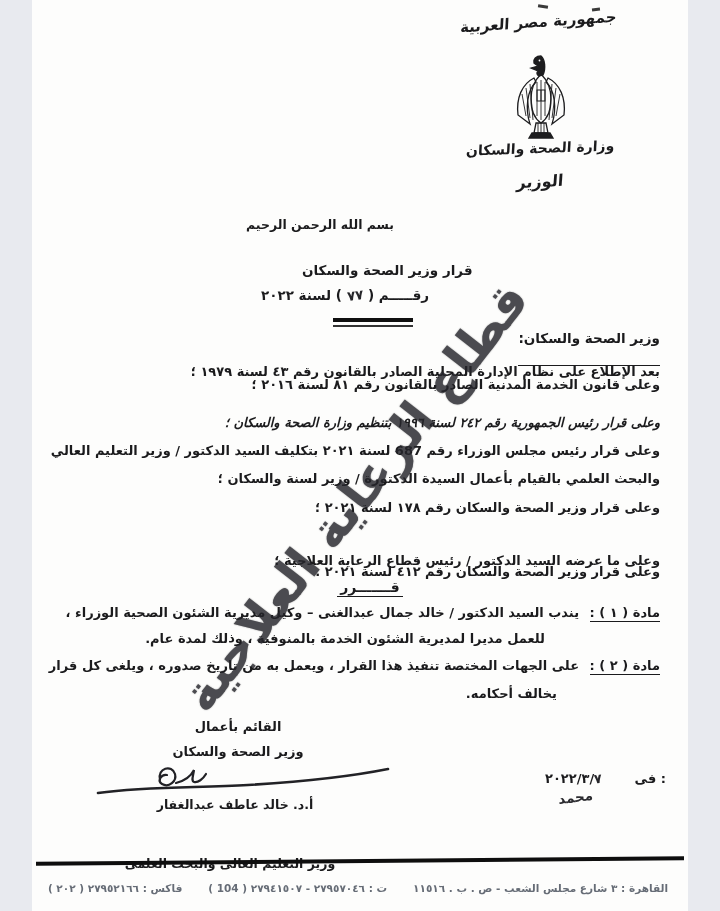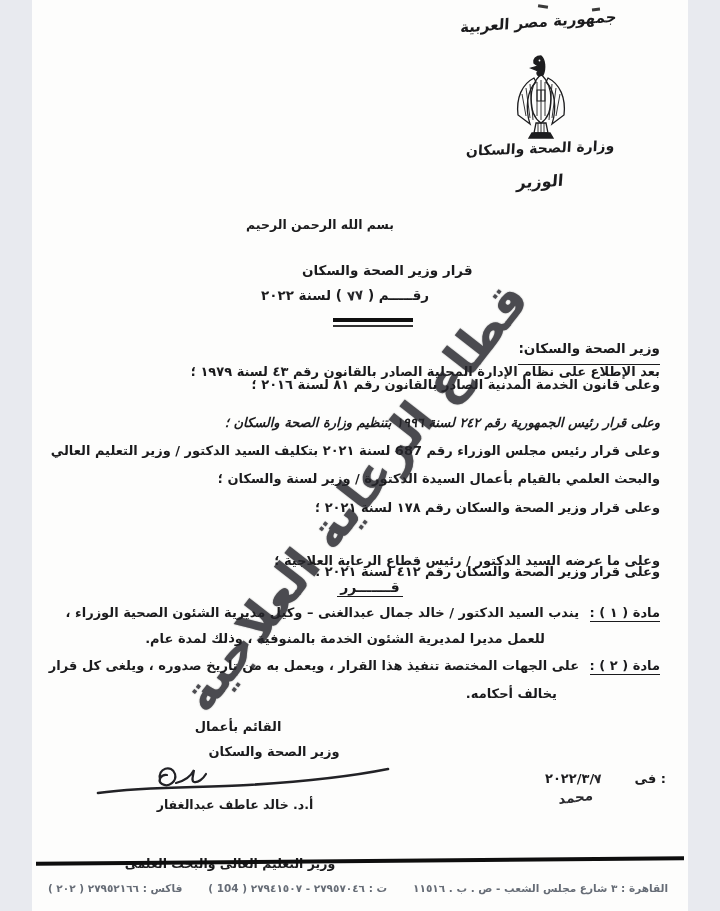--- a/index.html
+++ b/index.html
@@ -25,38 +25,38 @@
   .minister{top:172px;left:472px;width:72px;font-size:16px;transform:rotate(-3deg) skewX(-7deg);}
 
   
   .basmala{top:217px;left:214px;width:128px;font-size:12.5px;}
   .decree-title{top:262px;left:270px;width:154px;font-size:13.5px;}
   .decree-number{top:287px;left:226px;width:174px;font-size:13.5px;direction:rtl;}
   .divider{position:absolute;top:318px;left:301px;width:80px;height:3px;
     border-top:4px solid #101010;border-bottom:2px solid #333;}
 
   
-  .salutation{top:340px;right:28px;font-size:13.5px;border-bottom:1.6px solid #1b1b1d;padding-bottom:8px;text-align:right;}
+  .salutation{top:330px;right:28px;font-size:13.5px;border-bottom:1.6px solid #1b1b1d;padding-bottom:19px;text-align:right;}
   .pl{right:28px;font-size:13px;}
   .pl1{top:364px;} .pl2{top:377px;margin-left:29px;} .pl3{top:415px;font-style:italic;} .pl4{top:443px;}
   .pl5{top:471px;} .pl6{top:500px;} .pl7{top:540px;margin-top:24px;} .pl8{top:553px;}
 
   .decided{top:579px;left:288px;width:100px;font-size:14px;}
   .decided span{border-bottom:1.6px solid #1b1b1d;padding:0 3px 1px;}
 
   .art{font-size:13px;}
   .alabel{border-bottom:1.5px solid #1b1b1d;padding-bottom:1px;margin-left:6px;}
   .a1l1{top:605px;right:28px;}
   .a1l2{top:631px;right:143px;}
   .a2l1{top:658px;right:28px;}
   .a2l2{top:686px;right:131px;}
 
   
   .acting1{top:719px;left:150px;width:112px;font-size:13px;}
-  .acting2{top:744px;left:138px;width:136px;font-size:13px;margin-left:36px;}
+  .acting2{top:744px;left:138px;width:136px;font-size:13px;}
   .signature{position:absolute;top:756px;left:56px;width:310px;height:48px;}
   .signer{top:797px;left:114px;width:178px;font-size:12.5px;}
   .signer2{top:856px;left:78px;width:240px;font-size:12.5px;}
 
   
   .date{top:771px;right:22px;font-size:13px;direction:ltr;}
   .date .lbl{margin-left:28px;}
   .hand{display:inline-block;transform:rotate(-7deg);color:#26262a;}
   .scribble{top:789px;right:95px;font-size:13.5px;transform:rotate(-7deg);color:#2c2c30;}
 

